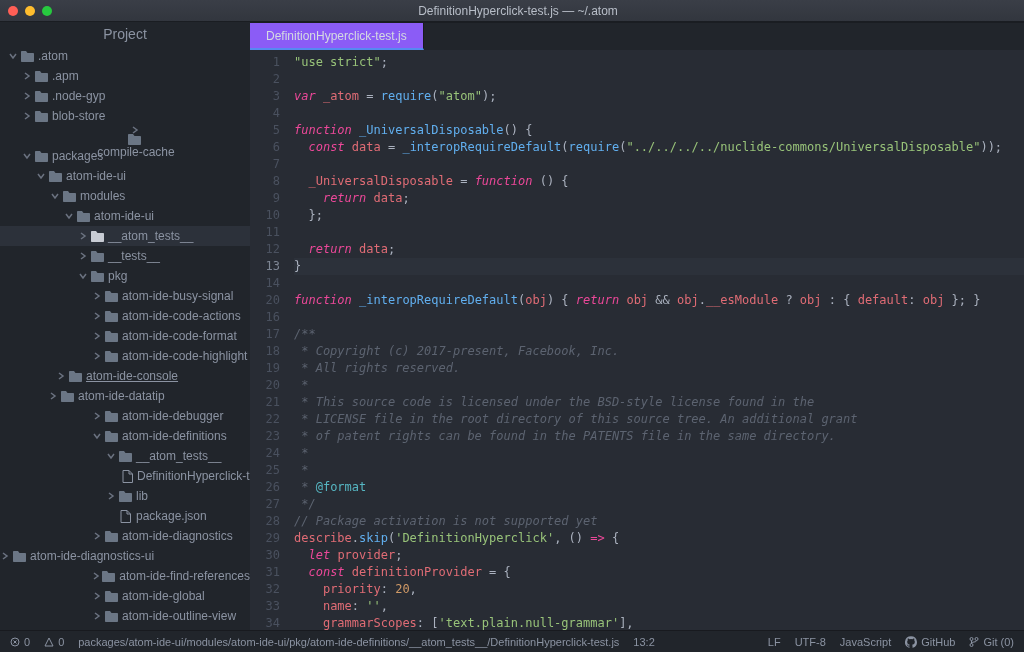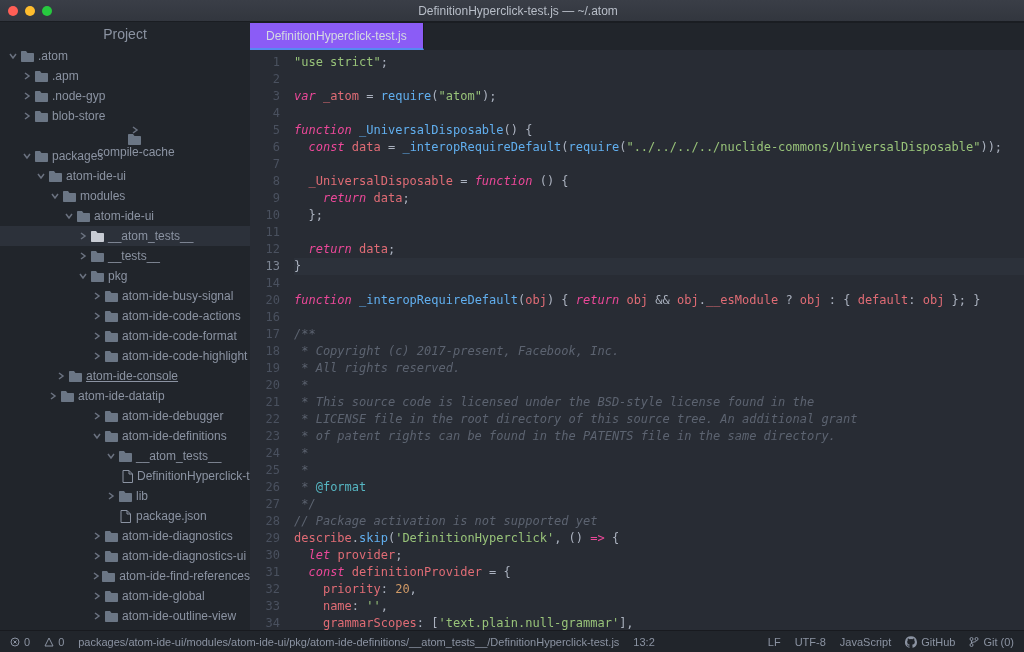--- a/index.html
+++ b/index.html
@@ -379,21 +379,21 @@
               <path d="M2 1L6 4L2 7" fill="none" stroke="#6b7280" stroke-width="1.5"></path>
             </svg>
           </span>
           <span class="ic">
             <svg width="13" height="11" viewBox="0 0 13 11">
               <path fill="#6b7685" d="M0 1c0-.6.4-1 1-1h4l1.5 2H12c.6 0 1 .4 1 1v7c0 .6-.4 1-1 1H1c-.6 0-1-.4-1-1V1z"></path>
             </svg>
           </span>
           <span>atom-ide-diagnostics</span>
         </div>
-        <div class="tree-row" style="padding-left: 92px;">
+        <div class="tree-row" style="">
           <span class="tw">
             <svg width="8" height="8" viewBox="0 0 8 8">
               <path d="M2 1L6 4L2 7" fill="none" stroke="#6b7280" stroke-width="1.5"></path>
             </svg>
           </span>
           <span class="ic">
             <svg width="13" height="11" viewBox="0 0 13 11">
               <path fill="#6b7685" d="M0 1c0-.6.4-1 1-1h4l1.5 2H12c.6 0 1 .4 1 1v7c0 .6-.4 1-1 1H1c-.6 0-1-.4-1-1V1z"></path>
             </svg>
           </span>

